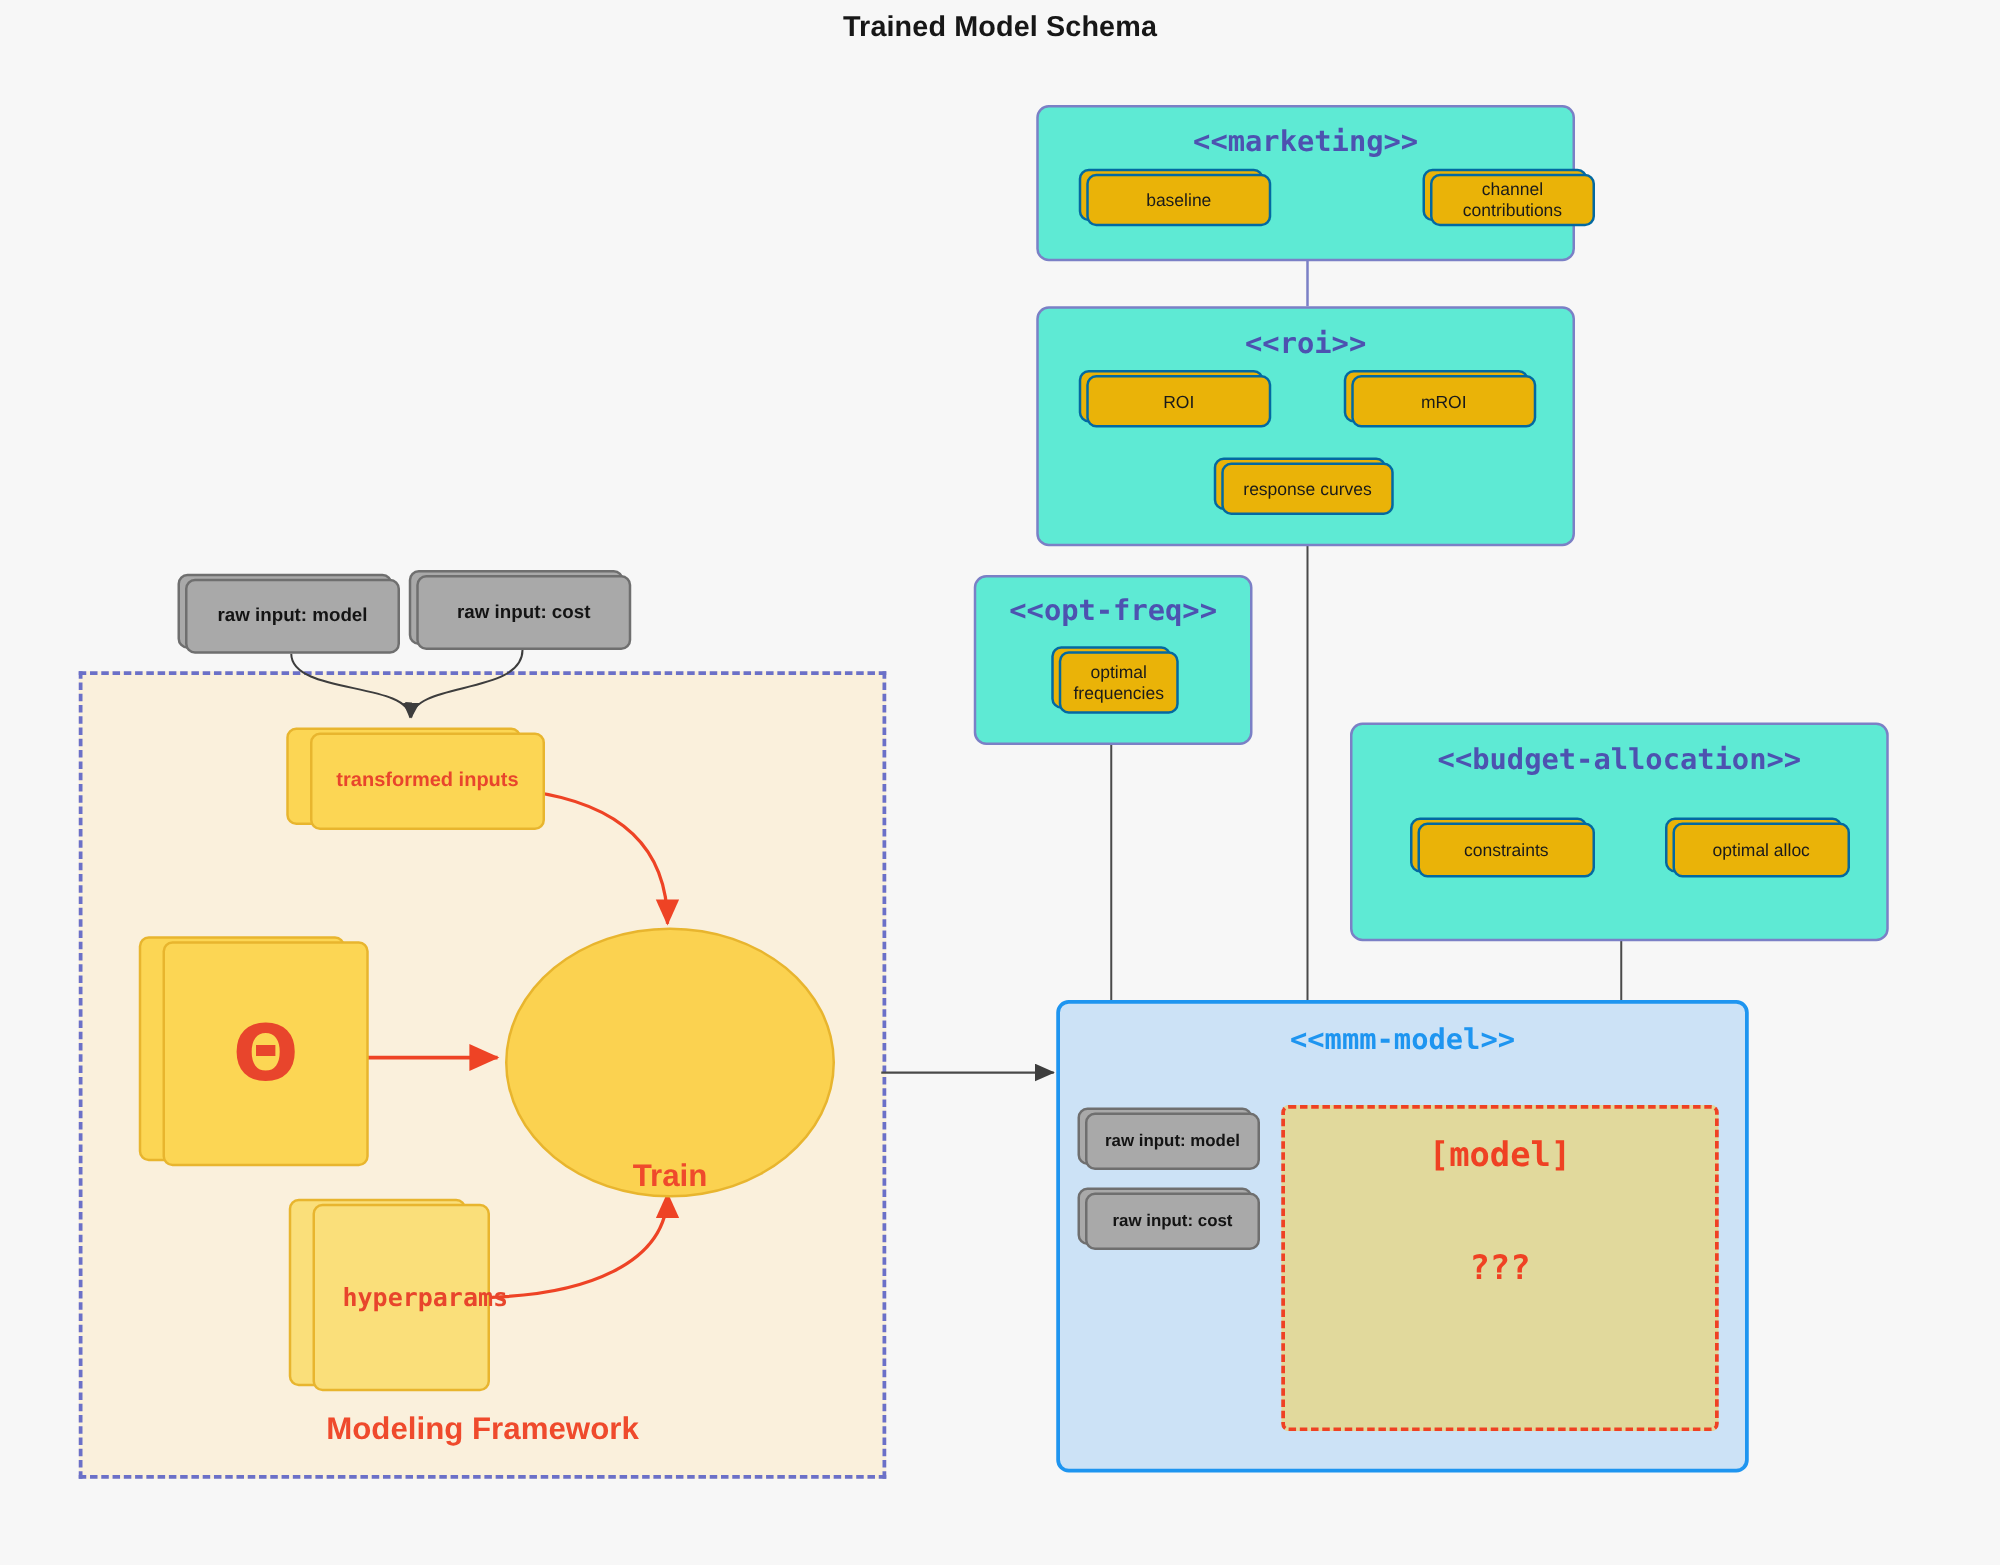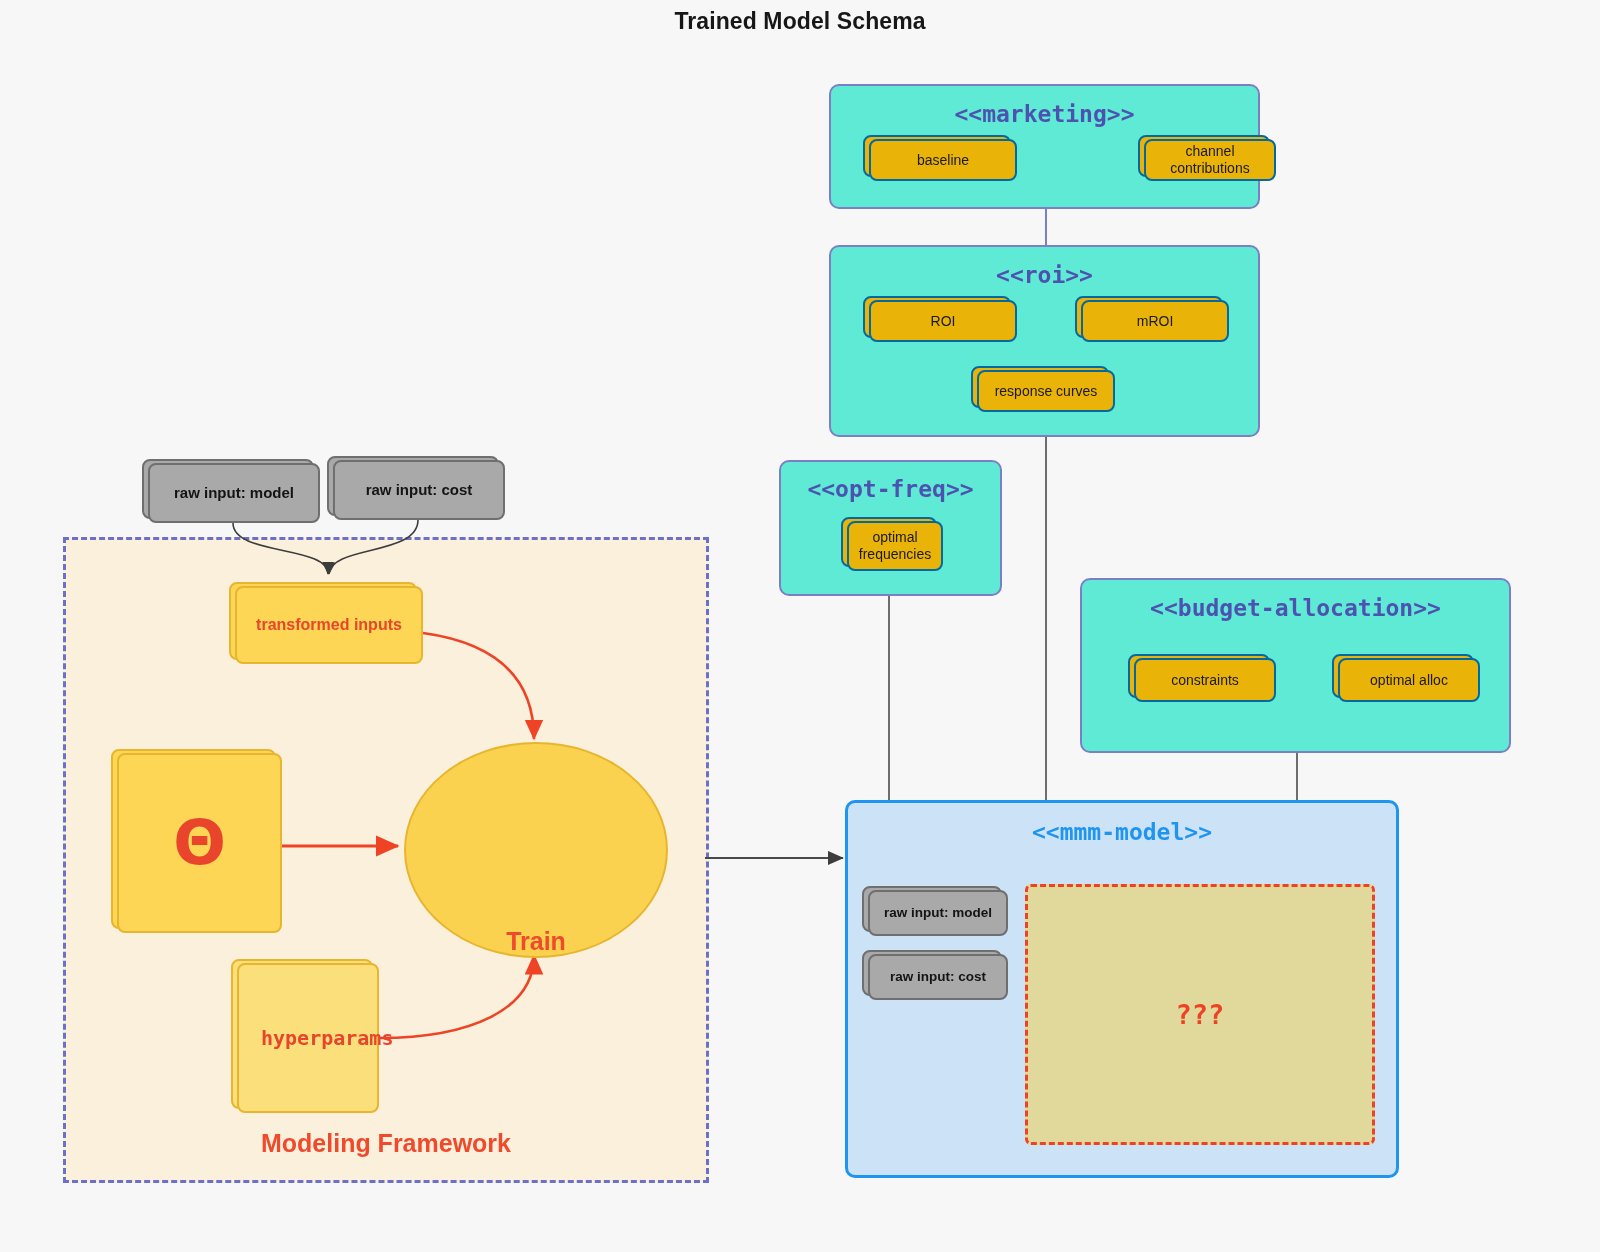--- a/index.html
+++ b/index.html
@@ -88,20 +88,21 @@
 
   
   .node-yellow .sheet {
     background: #fcd654;
     border: 2px solid #e8b52e;
   }
   .node-yellow .sheet.front {
     color: #e8452c;
     font-weight: bold;
     font-size: 16px;
+    margin-left: 13px;
   }
   .node-yellow.pale .sheet { background: #fadf7a; }
   .node-yellow.mono .sheet.front {
     font-family: "DejaVu Sans Mono", "Liberation Mono", monospace;
     font-size: 20px;
     justify-content: flex-start;
     padding-left: 22px;
   }
   .node-yellow.theta .sheet.front {
     font-size: 62px;
@@ -327,16 +328,17 @@
   <div class="stack node-gray small" style="left:868px; top:890px; width:140px; height:46px;">
     <div class="sheet back1"></div>
     <div class="sheet front">raw input: model</div>
   </div>
   <div class="stack node-gray small" style="left:868px; top:954px; width:140px; height:46px;">
     <div class="sheet back1"></div>
     <div class="sheet front">raw input: cost</div>
   </div>
 
   <div class="model-region" style="left:1025px; top:884px; width:344px; height:255px;">
+    <div class="model-label l1">[model]</div>
     <div class="model-label l2">???</div>
   </div>
 
 </div>
 
 </body></html>

